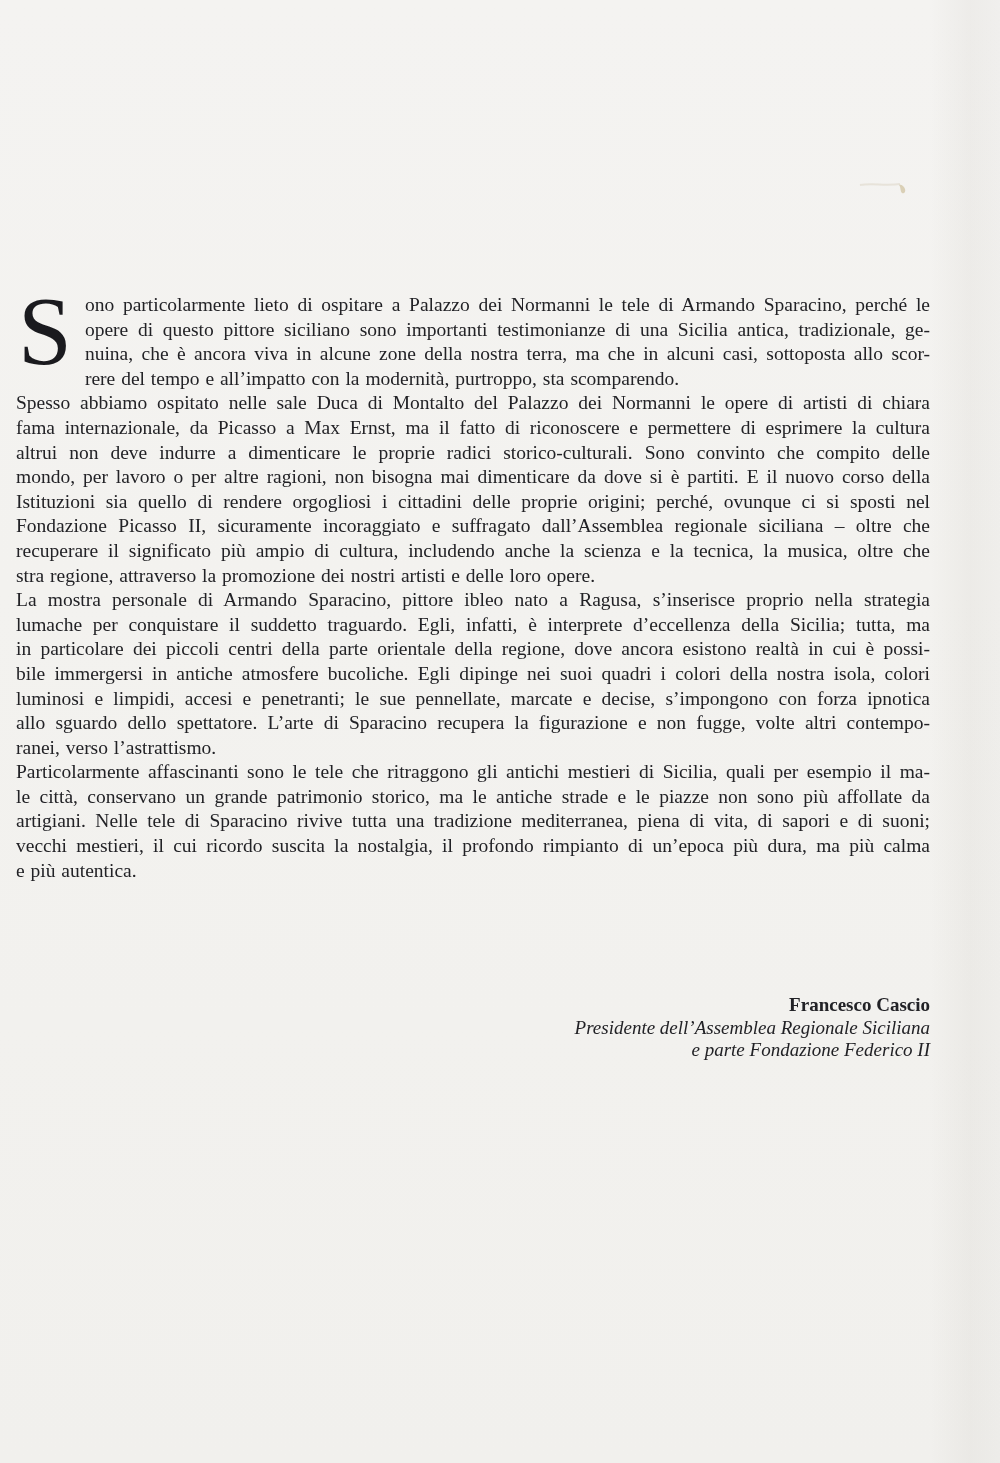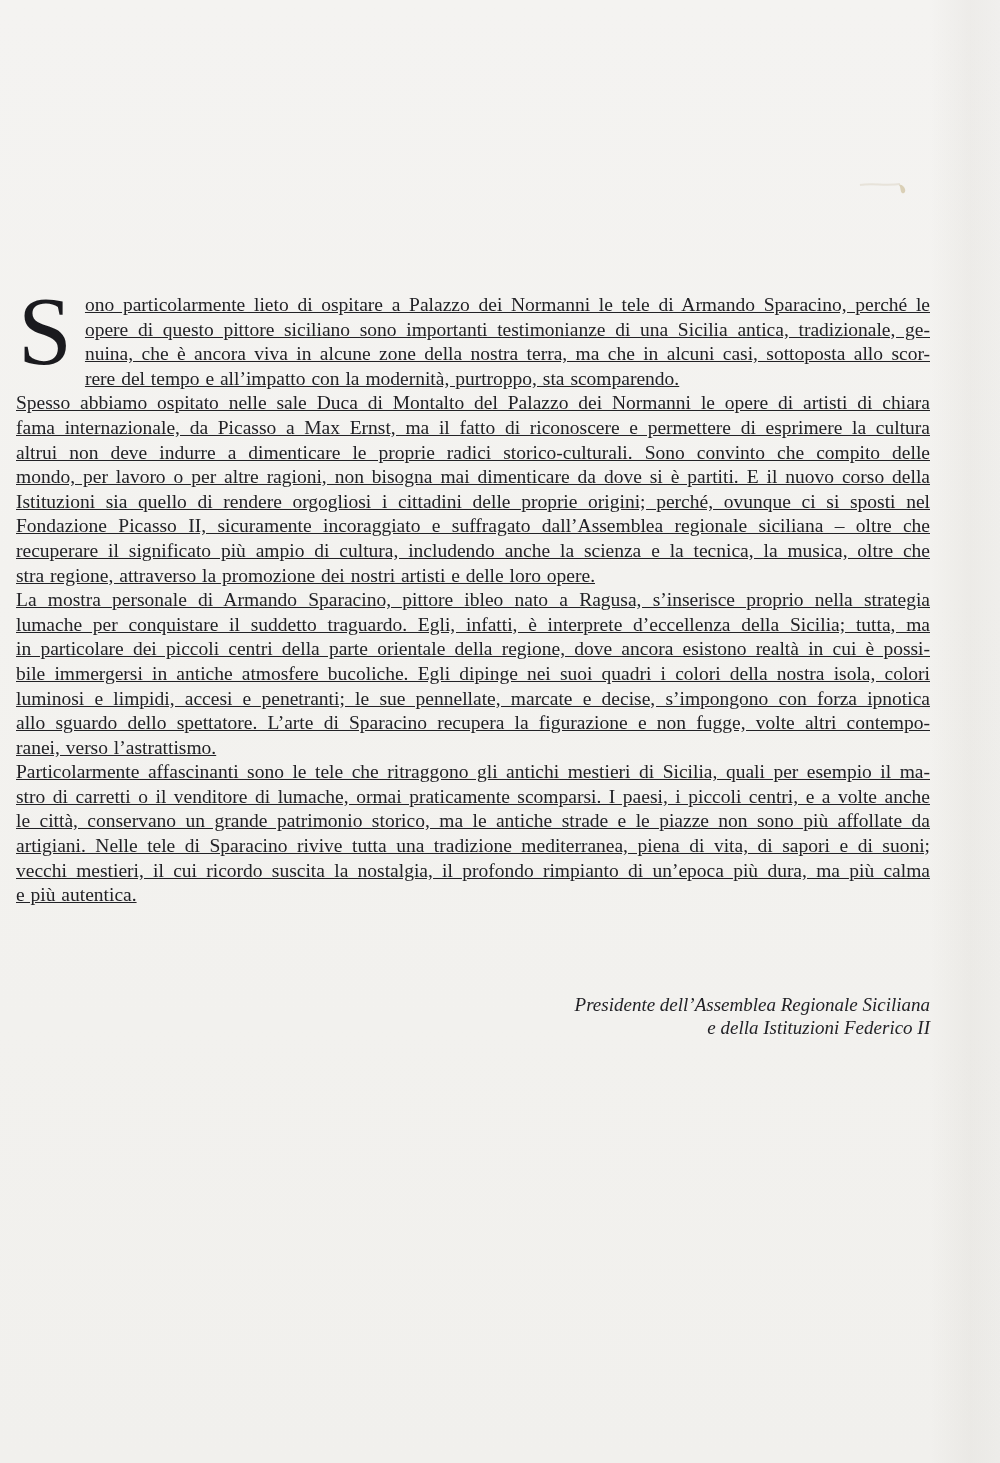--- a/index.html
+++ b/index.html
@@ -30,21 +30,20 @@
     top: 293px;
     width: 914px;
     font-size: 19.5px;
     line-height: 24.6px;
     word-spacing: 1px;
   }
   .para { margin: 0; }
   .line {
     text-align: justify;
     text-align-last: justify;
-    text-decoration: underline;
     -moz-text-align-last: justify;
   }
   .line.para-end {
     text-align-last: left;
     -moz-text-align-last: left;
   }
   .drop-cap {
     float: left;
     font-size: 97px;
     line-height: 71px;
@@ -94,26 +93,26 @@
         <div class="line">La mostra personale di Armando Sparacino, pittore ibleo nato a Ragusa, s’inserisce proprio nella strategia</div>
         <div class="line">lumache per conquistare il suddetto traguardo. Egli, infatti, è interprete d’eccellenza della Sicilia; tutta, ma</div>
         <div class="line">in particolare dei piccoli centri della parte orientale della regione, dove ancora esistono realtà in cui è possi-</div>
         <div class="line">bile immergersi in antiche atmosfere bucoliche. Egli dipinge nei suoi quadri i colori della nostra isola, colori</div>
         <div class="line">luminosi e limpidi, accesi e penetranti; le sue pennellate, marcate e decise, s’impongono con forza ipnotica</div>
         <div class="line">allo sguardo dello spettatore. L’arte di Sparacino recupera la figurazione e non fugge, volte altri contempo-</div>
         <div class="line para-end">ranei, verso l’astrattismo.</div>
       </div>
       <div class="para">
         <div class="line">Particolarmente affascinanti sono le tele che ritraggono gli antichi mestieri di Sicilia, quali per esempio il ma-</div>
-        <div class="line">stro di carretti o il venditore di lumache, ormai praticamente scomparsi. I paesi, i piccoli centri, e a volte anche</div>
         <div class="line">le città, conservano un grande patrimonio storico, ma le antiche strade e le piazze non sono più affollate da</div>
         <div class="line">artigiani. Nelle tele di Sparacino rivive tutta una tradizione mediterranea, piena di vita, di sapori e di suoni;</div>
         <div class="line">vecchi mestieri, il cui ricordo suscita la nostalgia, il profondo rimpianto di un’epoca più dura, ma più calma</div>
         <div class="line para-end">e più autentica.</div>
       </div>
     </main>
 
   <div class="signature">
+    <div class="sig-name">Francesco Cascio</div>
     <div class="sig-role">Presidente dell’Assemblea Regionale Siciliana</div>
-    <div class="sig-role">e della Istituzioni Federico II</div>
+    <div class="sig-role">e parte Fondazione Federico II</div>
   </div>
 
 </div>
 
 </body></html>

